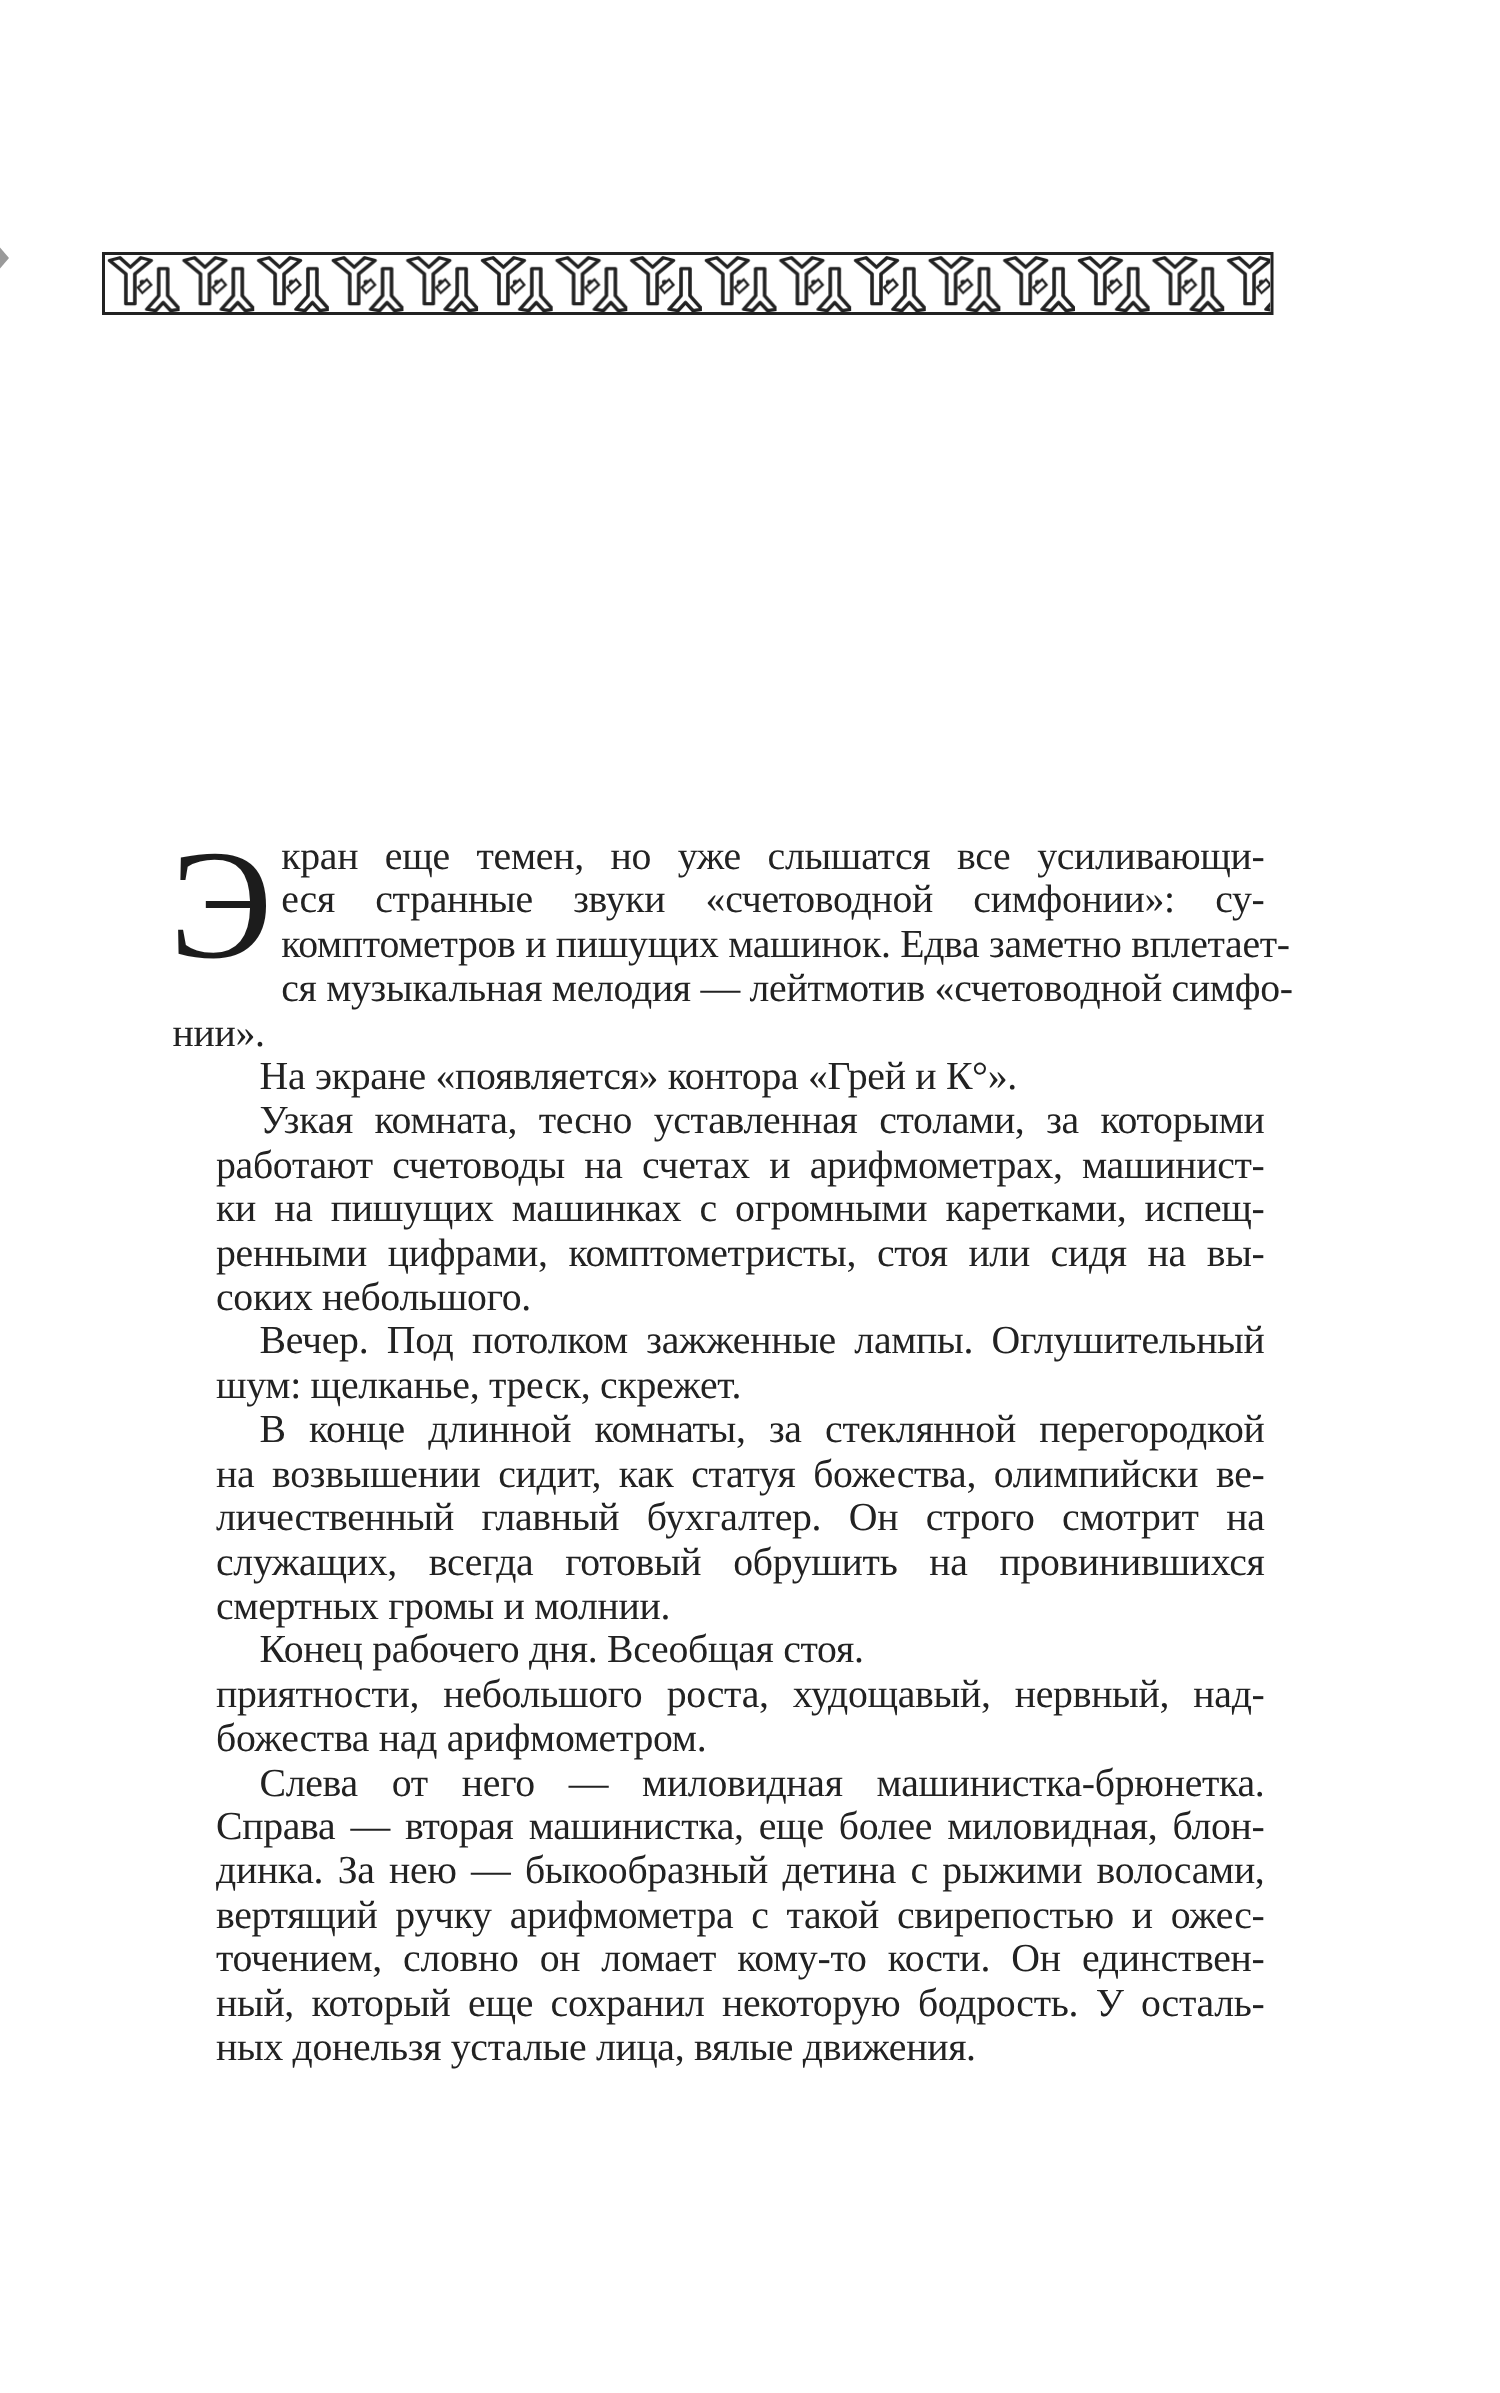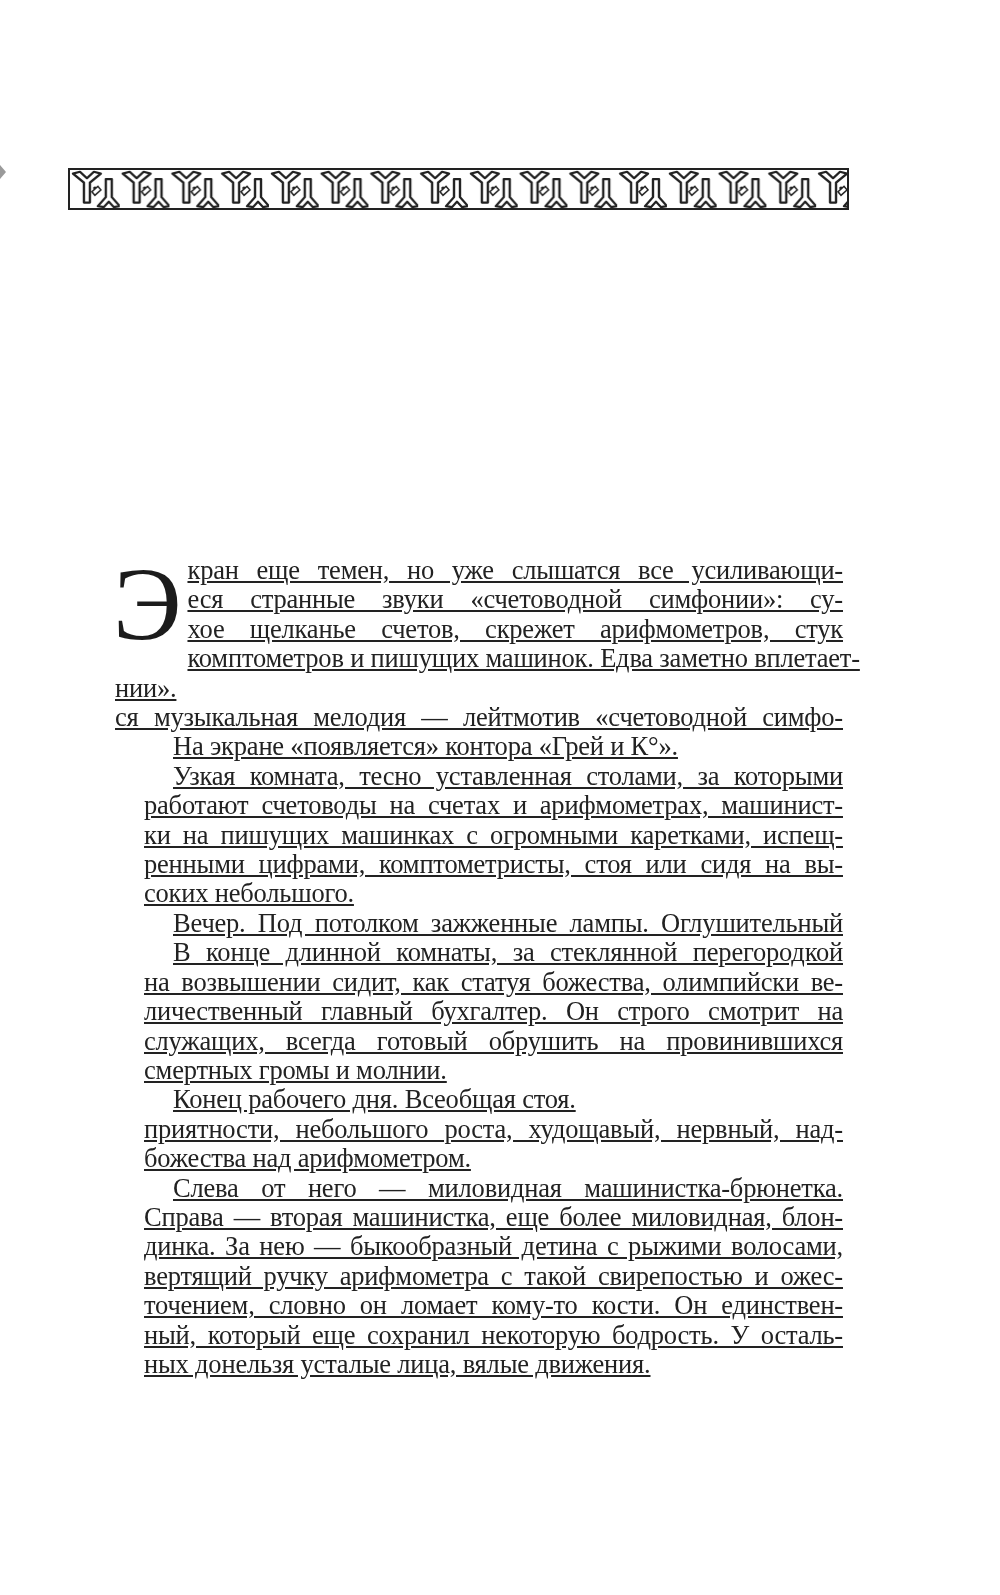--- a/index.html
+++ b/index.html
@@ -57,21 +57,20 @@
       text-align-last: left;
     }
     .para.first {
       text-indent: 0;
     }
     .line {
       display: block;
       text-align: justify;
       text-align-last: justify;
       white-space: nowrap;
-      text-decoration: underline;
     }
     .line.last {
       text-align-last: left;
     }
     .dropcap {
       float: left;
       font-size: 104px;
       line-height: 76px;
       height: 80px;
       margin: 10px 6px 0 -2px;
@@ -103,40 +102,40 @@
     <rect x="0" y="0" width="781" height="42" fill="url(#yPat)"></rect>
   </svg>
 </div>
 
 <div class="text-column">
 
   <p class="para first">
     <span class="dropcap">Э</span>
     <span class="line">кран еще темен, но уже слышатся все усиливающи-</span>
     <span class="line">еся странные звуки «счетоводной симфонии»: су-</span>
-    <span class="line">хое щелканье счетов, скрежет арифмометров, стук</span>
     <span class="line">комптометров и пишущих машинок. Едва заметно вплетает-</span>
+    <span class="line">ся музыкальная мелодия — лейтмотив «счетоводной симфо-</span>
     <span class="line last">нии».</span>
-    <span class="line">ся музыкальная мелодия — лейтмотив «счетоводной симфо-</span>
   </p>
 
   <p class="para">
     <span class="line last"><span class="indent"></span><span>На экране «появляется» контора «Грей и К°».</span></span>
   </p>
 
   <p class="para">
     <span class="line"><span class="indent"></span><span>Узкая комната, тесно уставленная столами, за которыми</span></span>
     <span class="line">работают счетоводы на счетах и арифмометрах, машинист-</span>
     <span class="line">ки на пишущих машинках с огромными каретками, испещ-</span>
     <span class="line">ренными цифрами, комптометристы, стоя или сидя на вы-</span>
     <span class="line last">соких небольшого.</span>
   </p>
 
   <p class="para">
     <span class="line"><span class="indent"></span><span>Вечер. Под потолком зажженные лампы. Оглушительный</span></span>
+    <span class="line last">шум: щелканье, треск, скрежет.</span>
   </p>
 
   <p class="para">
     <span class="line"><span class="indent"></span><span>В конце длинной комнаты, за стеклянной перегородкой</span></span>
     <span class="line">на возвышении сидит, как статуя божества, олимпийски ве-</span>
     <span class="line">личественный главный бухгалтер. Он строго смотрит на</span>
     <span class="line">служащих, всегда готовый обрушить на провинившихся</span>
     <span class="line last">смертных громы и молнии.</span>
   </p>
 

